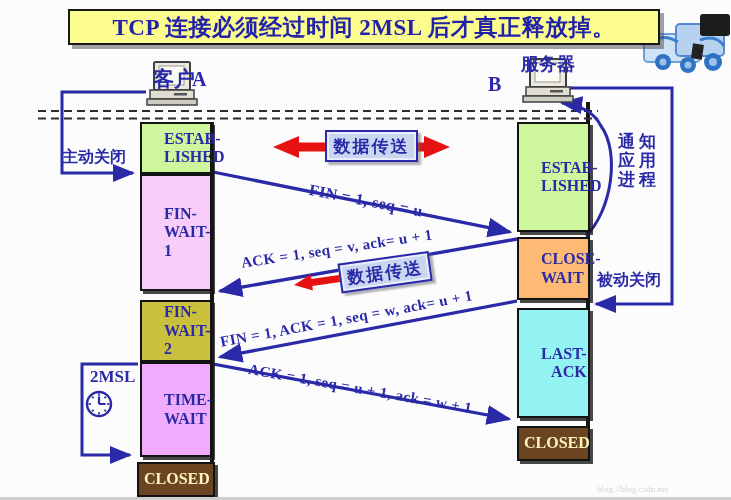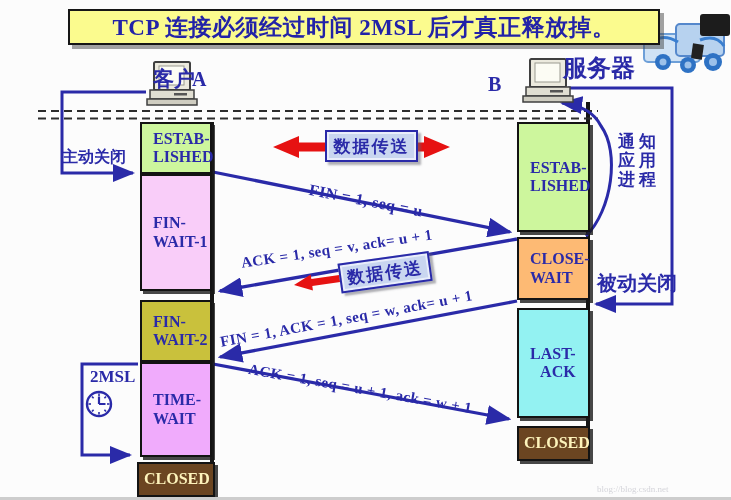--- a/index.html
+++ b/index.html
@@ -9,38 +9,38 @@
   
   #title{position:absolute;left:68px;top:9px;width:592px;height:36px;z-index:3;
          background:#fbfb8e;border:2px solid #161616;box-sizing:border-box;
          box-shadow:4px 4px 0 rgba(70,70,70,.5);
          display:flex;align-items:center;justify-content:center;
          font-weight:bold;font-size:23px;color:#2222a8;letter-spacing:.5px;white-space:nowrap;}
   
   .sbox{position:absolute;box-sizing:border-box;border:2px solid #131313;z-index:2;
         display:flex;align-items:center;white-space:pre-line;
         font-weight:bold;font-size:16px;line-height:1.15;color:#2a2aa8;
-        padding-left:11px;box-shadow:3px 3px 0 rgba(25,25,25,.8);}
+        padding-left:22px;box-shadow:3px 3px 0 rgba(25,25,25,.8);}
   #cs0{left:140px;top:122px;width:72px;height:52px;background:#cdf69d;}
   #cs1{left:140px;top:174px;width:72px;height:117px;background:#f9cdf9;}
   #cs2{left:140px;top:300px;width:72px;height:62px;background:#c9c13c;}
   #cs3{left:140px;top:362px;width:72px;height:95px;background:#f0abfc;}
   #cs4{left:137px;top:462px;width:78px;height:35px;background:#6b4521;color:#fdf3bb;padding-left:5px;}
   #ss0{left:517px;top:122px;width:73px;height:110px;background:#cdf69d;}
   #ss1{left:517px;top:237px;width:73px;height:63px;background:#fdba74;}
   #ss2{left:517px;top:308px;width:73px;height:110px;background:#93f2f2;text-align:right;}
   #ss3{left:517px;top:426px;width:73px;height:35px;background:#6b4521;color:#fdf3bb;padding-left:5px;}
   
   .lbl{position:absolute;font-weight:bold;color:#2a2aa8;white-space:nowrap;z-index:3;}
   #clientRole{left:153px;top:65px;font-size:21px;}
-  #serverRole{left:521px;top:52px;font-size:24px;margin-left:42px;}
+  #serverRole{left:521px;top:52px;font-size:18px;}
   #hostA{left:192px;top:68px;font-size:20px;}
   #hostB{left:488px;top:73px;font-size:20px;}
   #activeClose{left:62px;top:147px;font-size:16px;}
-  #passiveClose{left:597px;top:270px;font-size:20px;}
+  #passiveClose{left:597px;top:270px;font-size:16px;}
   #notifyApp{left:618px;top:132px;font-size:17px;line-height:19px;letter-spacing:4px;white-space:pre-line;}
   #mslLabel{left:90px;top:367px;font-size:17px;}
   
   .msg{position:absolute;font-weight:bold;font-size:15px;color:#2a2aa8;white-space:nowrap;
        transform-origin:0 0;letter-spacing:.4px;z-index:3;}
   #m1{left:311px;top:181px;font-size:16px;transform:rotate(11deg);}
   #m2{left:240px;top:255px;transform:rotate(-8.5deg);}
   #m3{left:219px;top:334px;transform:rotate(-10.5deg);}
   #m4{left:250px;top:361px;transform:rotate(10deg);}
   

